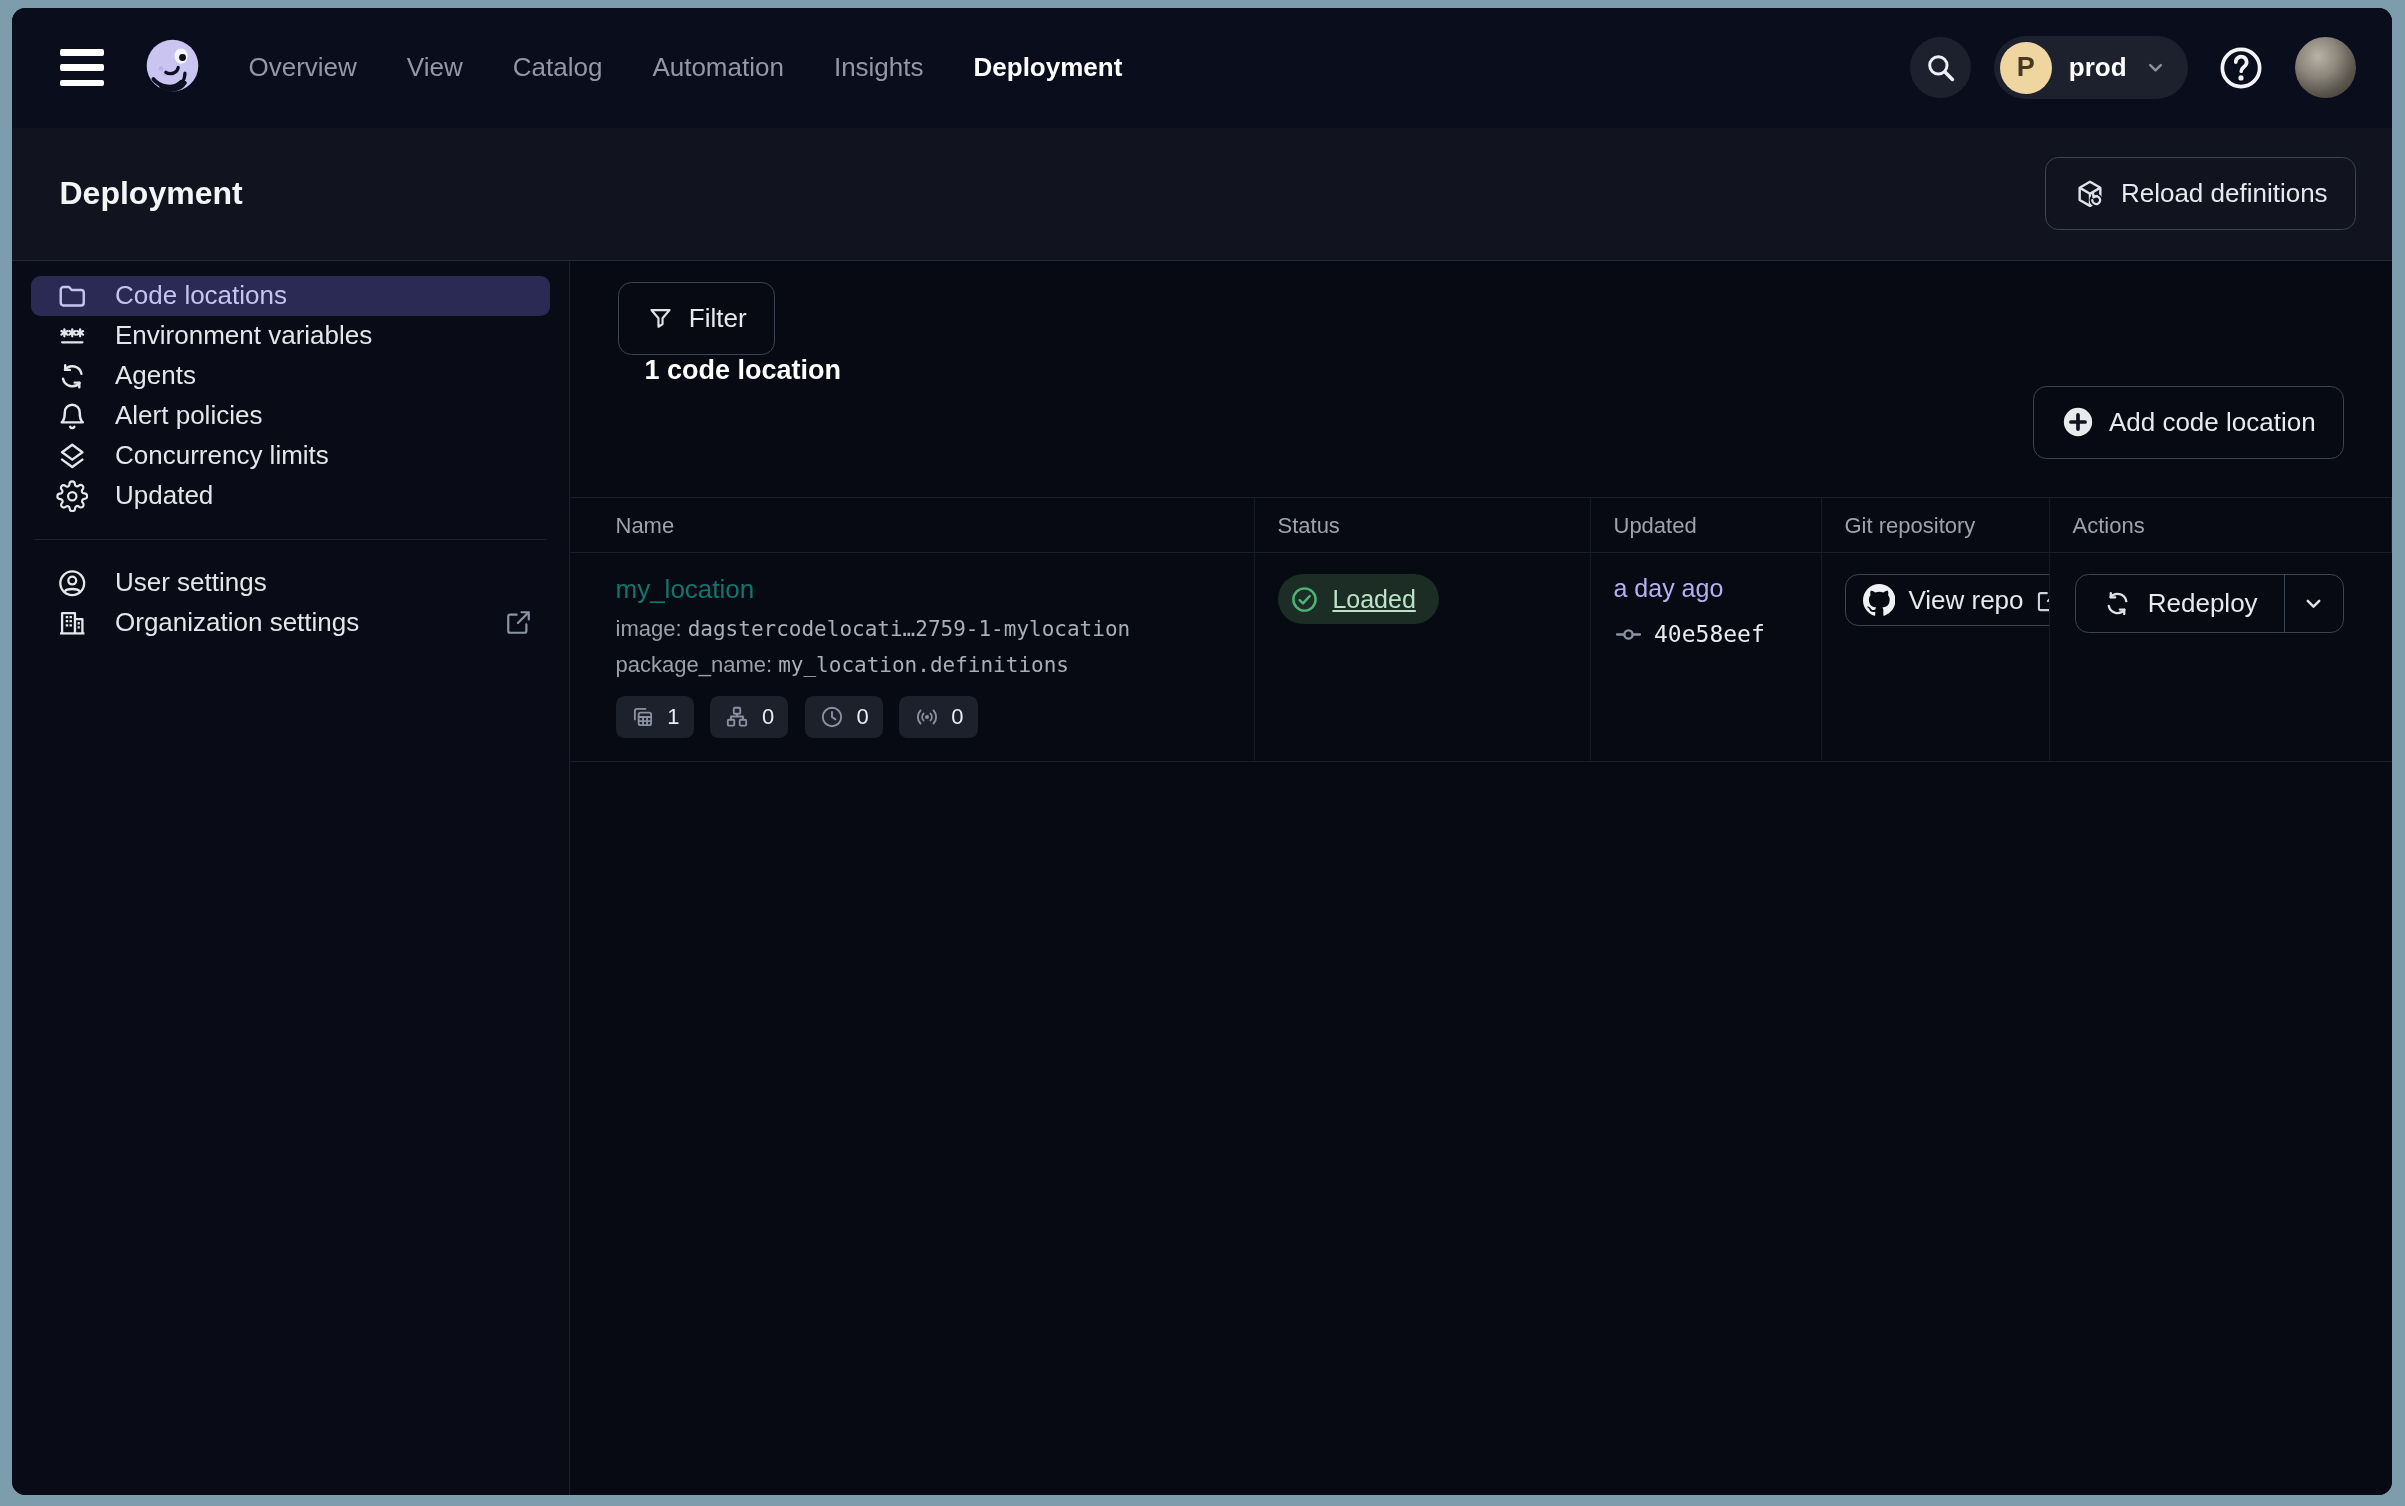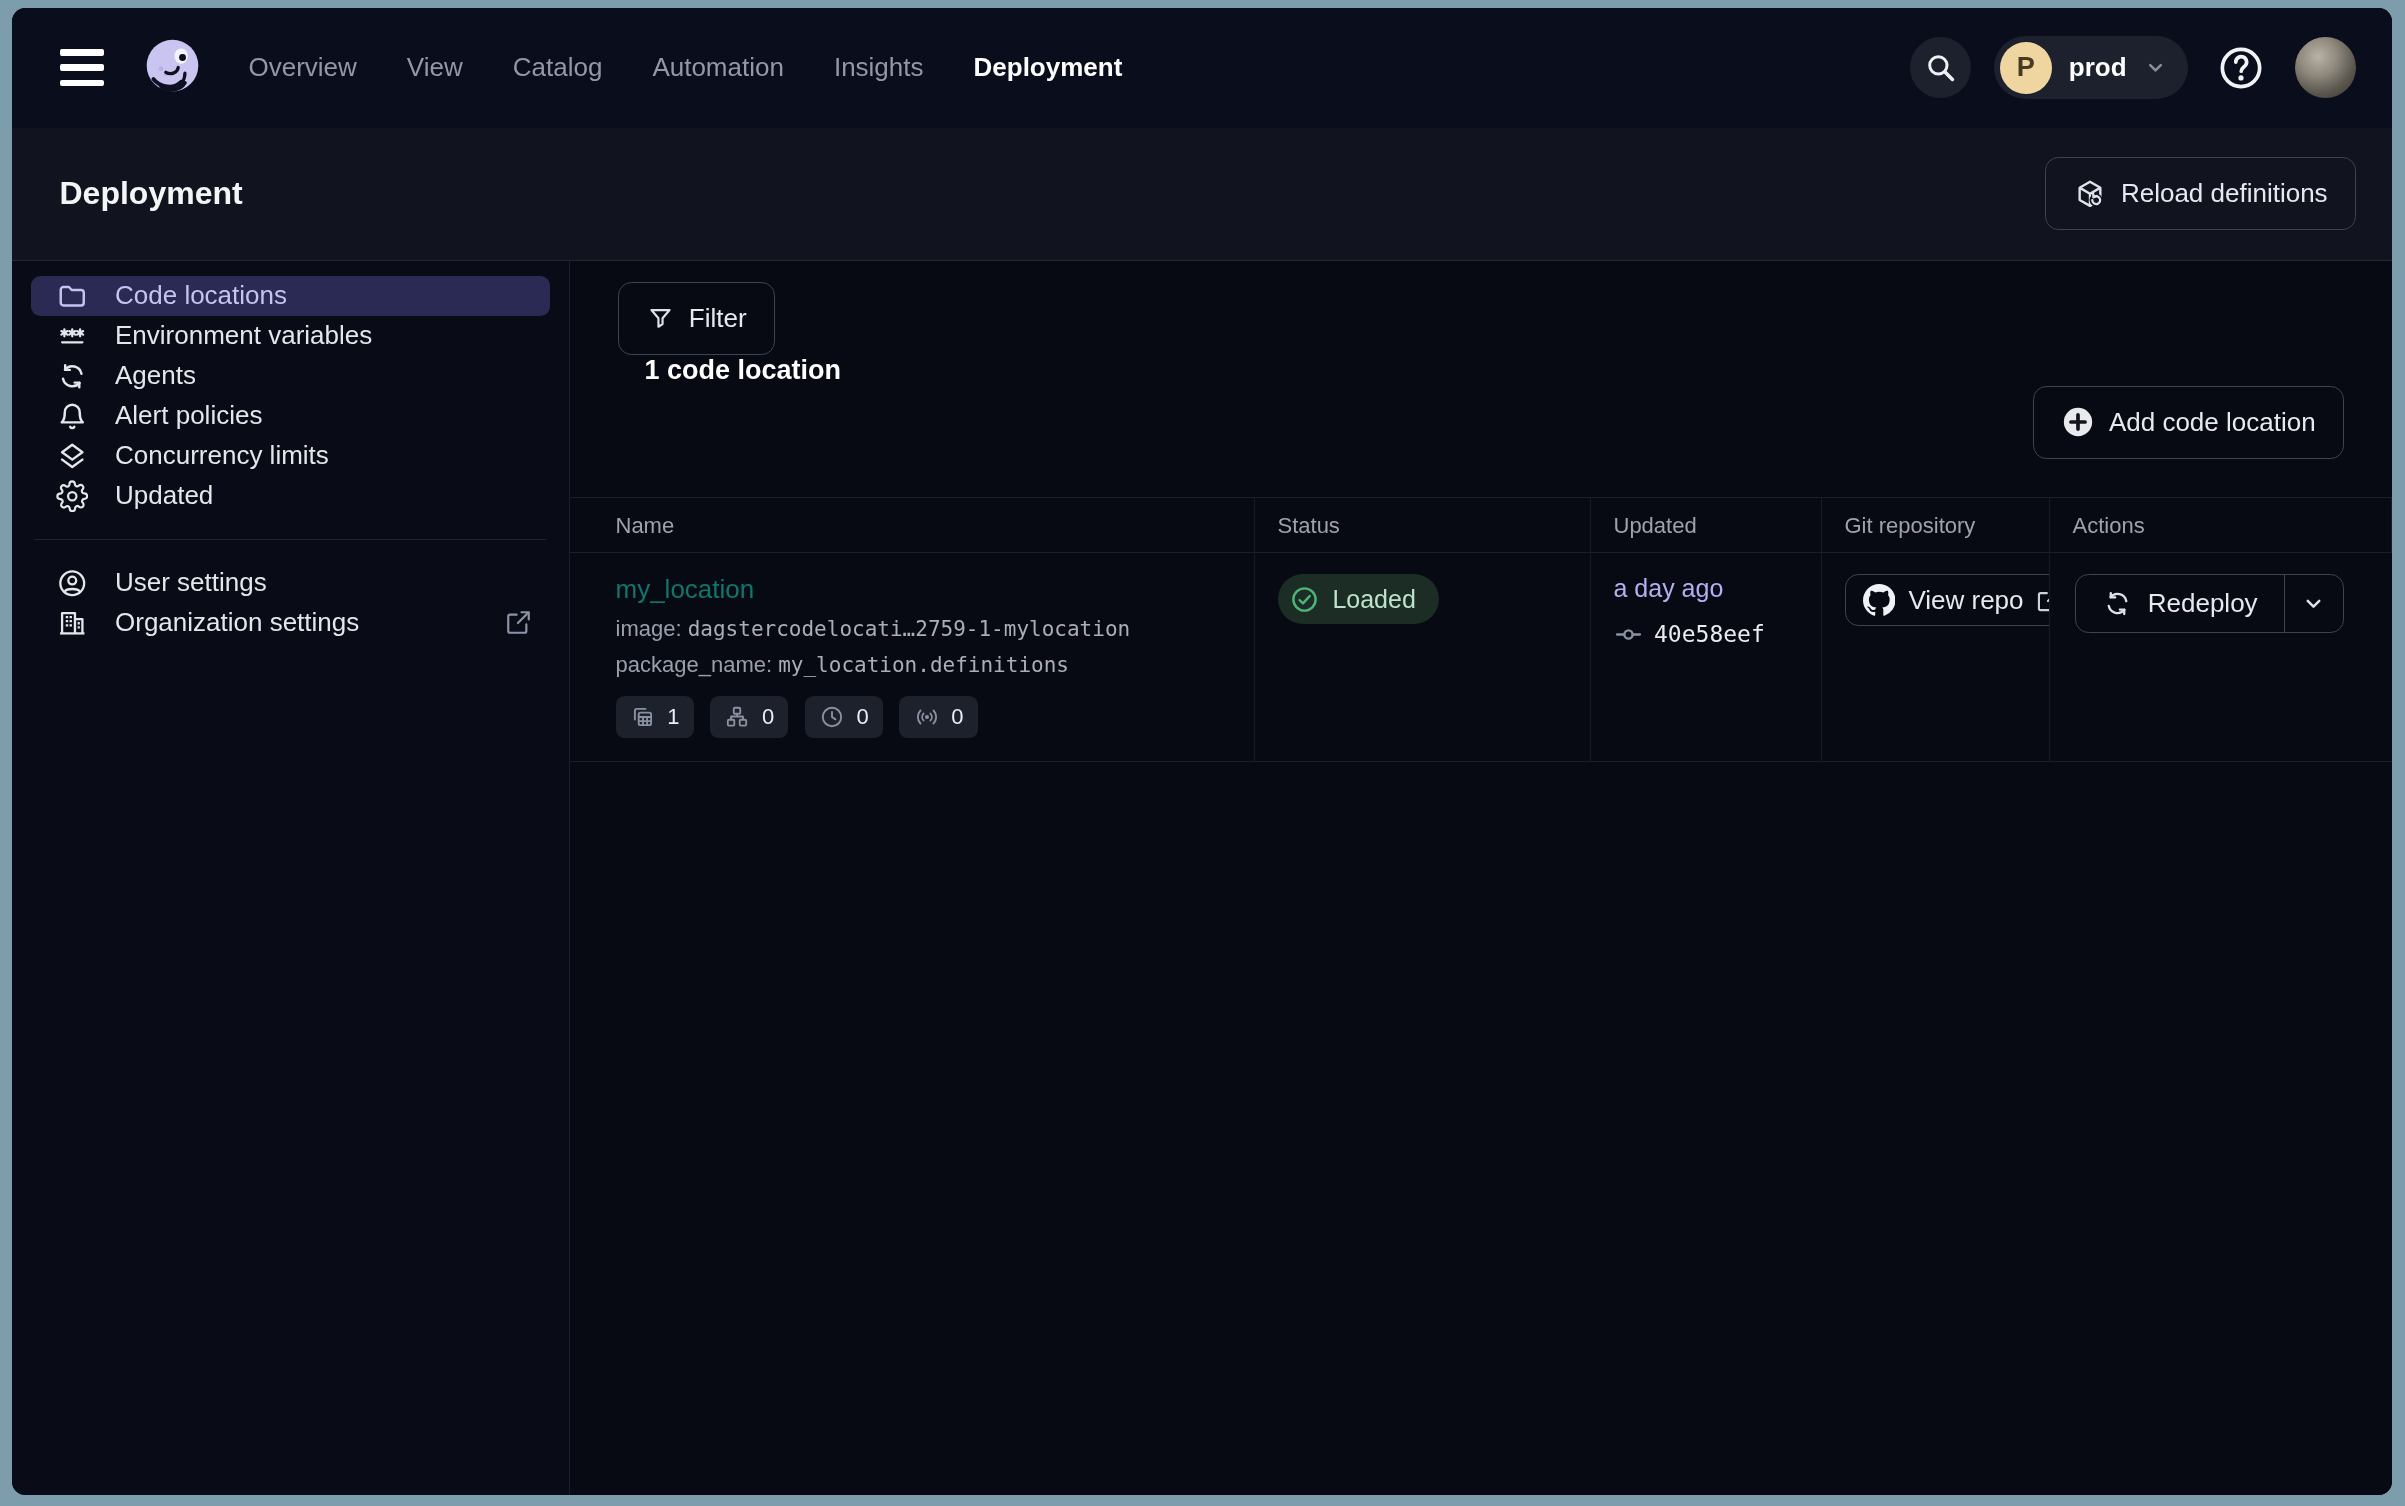--- a/index.html
+++ b/index.html
@@ -141,21 +141,21 @@
   }
   .pill .ic { display: flex; color: #8a92a2; }
   .pill .num { color: #edeef2; font-size: 22px; }
 
   .status-badge {
     display: inline-flex; align-items: center; gap: 12.4px;
     height: 50px; padding: 0 23px 0 11.5px;
     border-radius: 25px; background: #1b2d25;
   }
   .status-badge .ic { display: flex; color: #4db378; }
-  .status-badge .txt { color: #bce3c8; font-size: 25px; }
+  .status-badge .txt { color: #bce3c8; font-size: 25px; text-decoration: underline; }
 
   .updated-link { color: #b7aef2; font-size: 25px; cursor: pointer; display: inline-block; }
   .commit-line { margin-top: 16.3px; display: flex; align-items: center; gap: 11.5px; }
   .commit-line .ic { display: flex; color: #8a93a3; }
   .commit-hash { font-family: "DejaVu Sans Mono", monospace; color: #e9ebee; font-size: 23px; }
 
   .repo-cell { overflow: hidden; }
   .repo-btn { height: 52px; padding: 0 17px; gap: 13.4px; flex: 0 0 auto; width: 237px; }
   .repo-btn .gh { display: flex; color: #f0f1f4; }
   .repo-btn .ext { display: flex; color: #cdd1d9; margin-left: -1.9px; }

